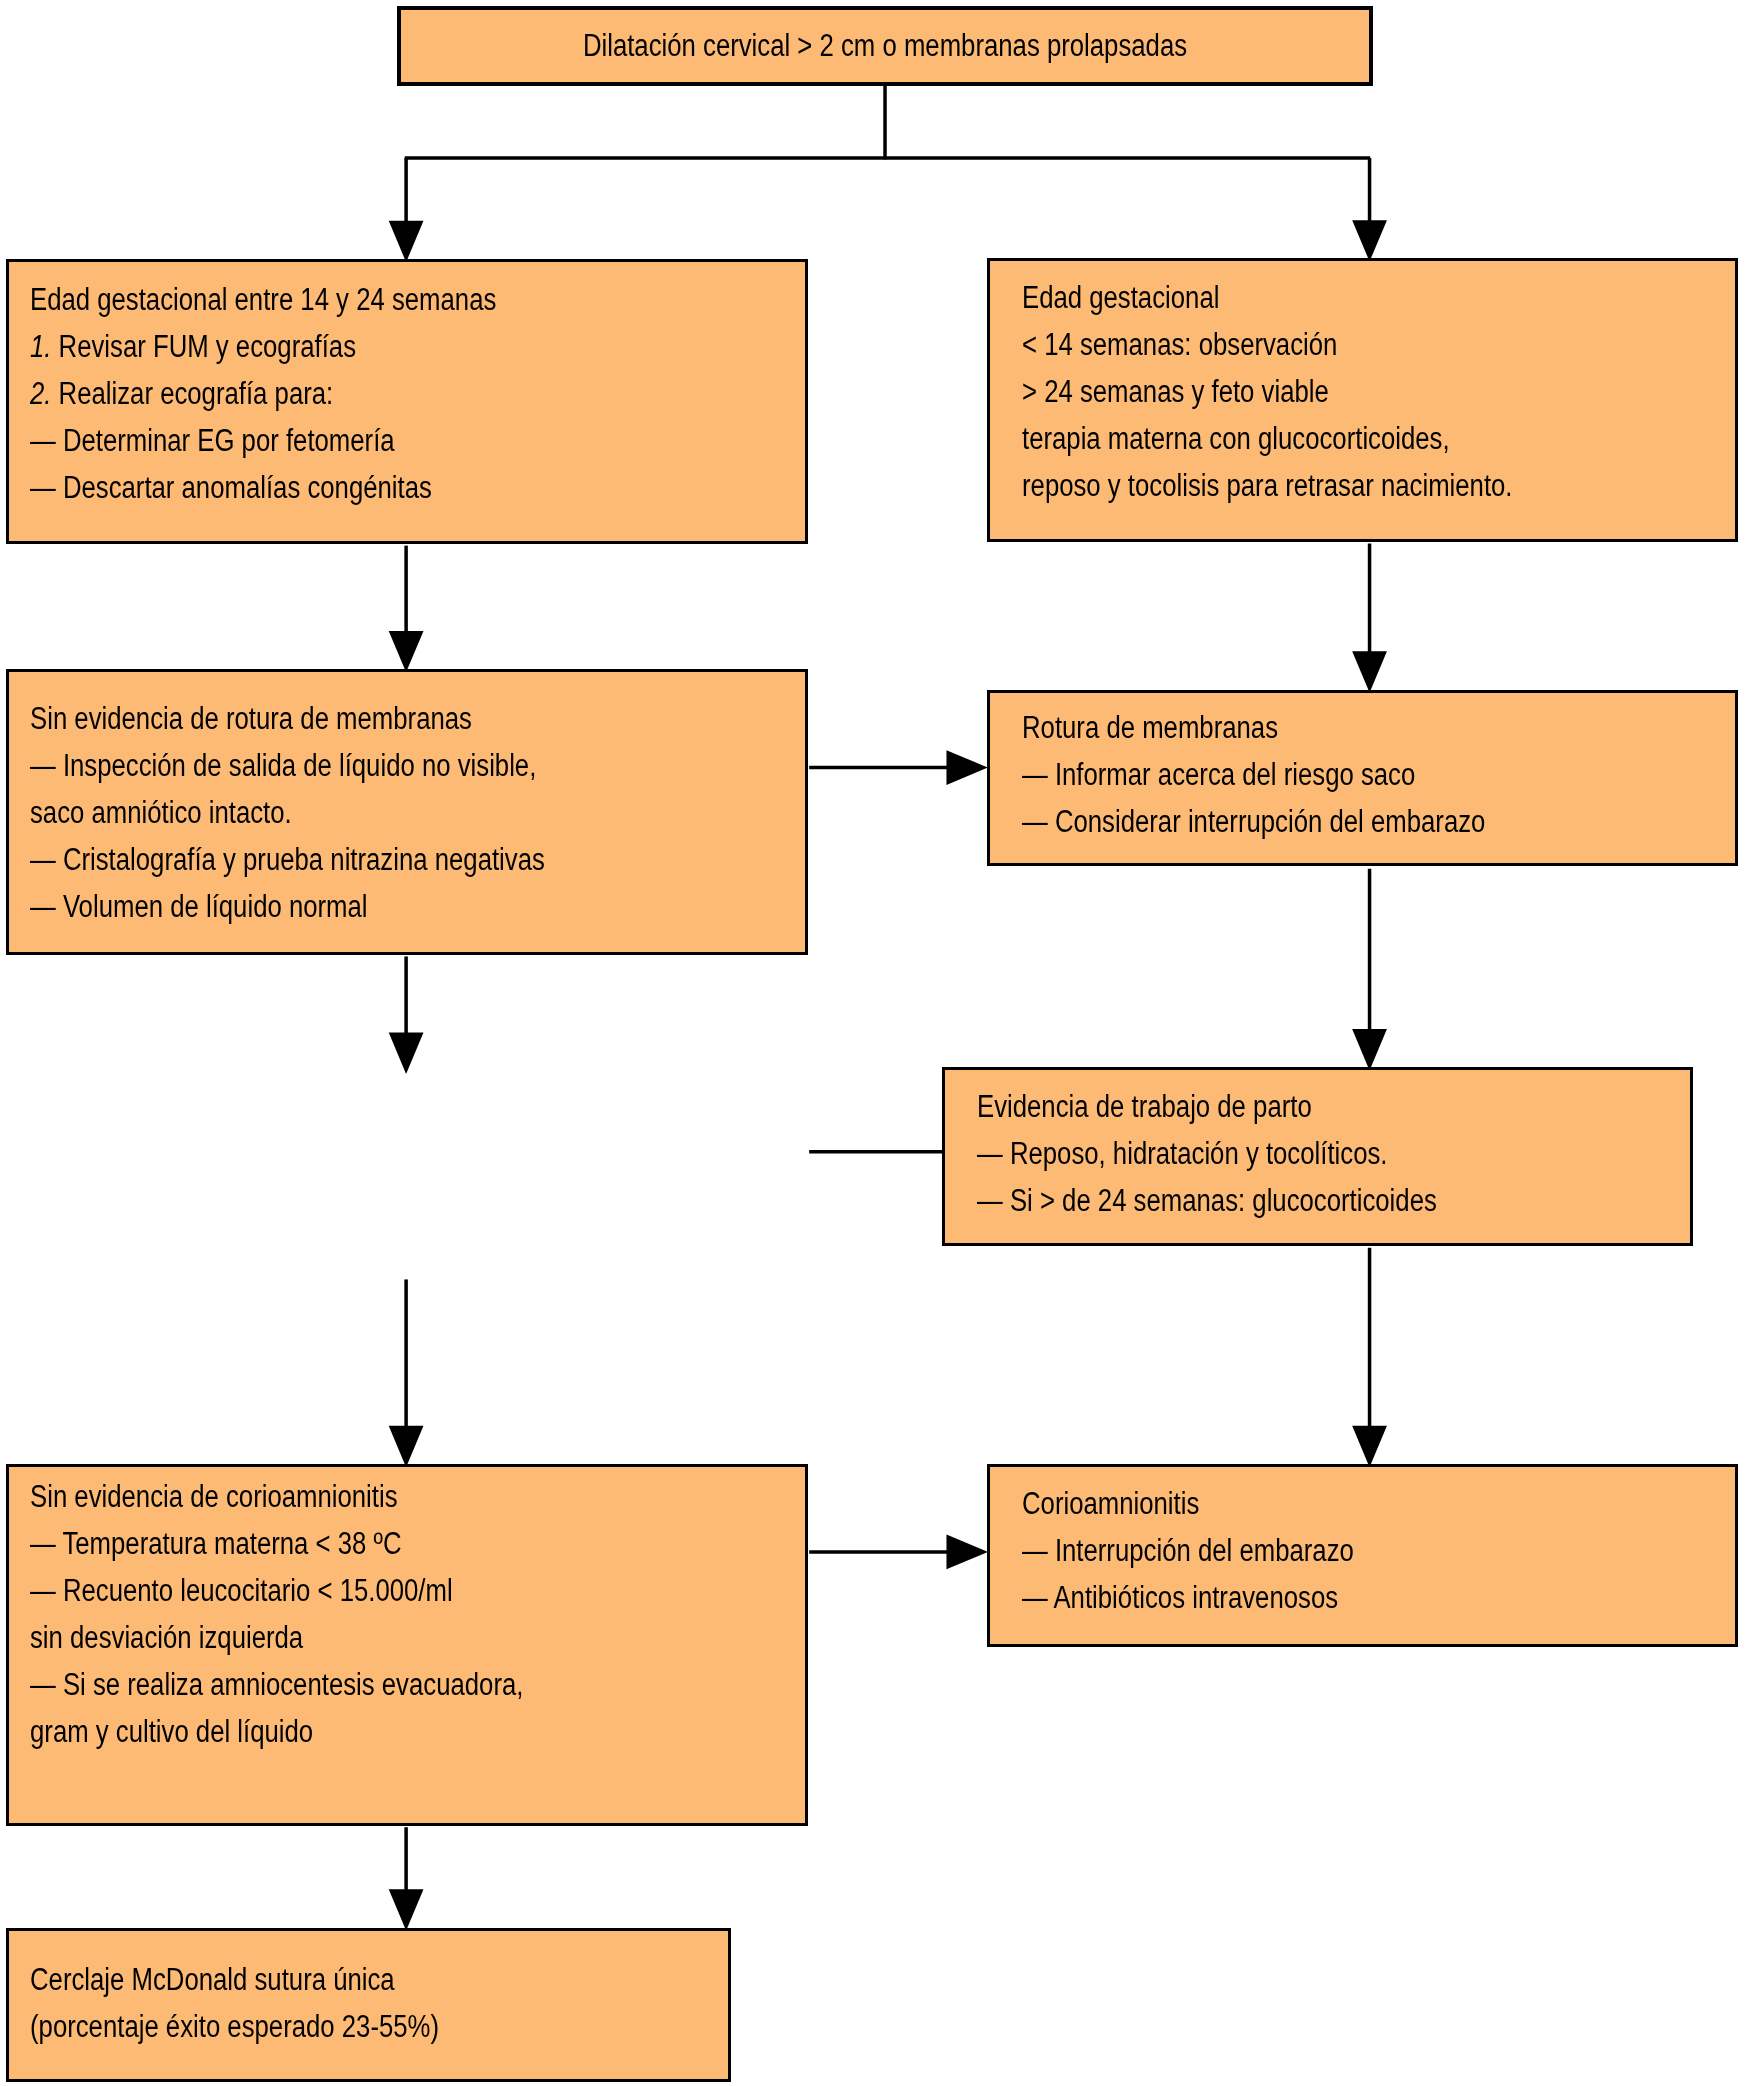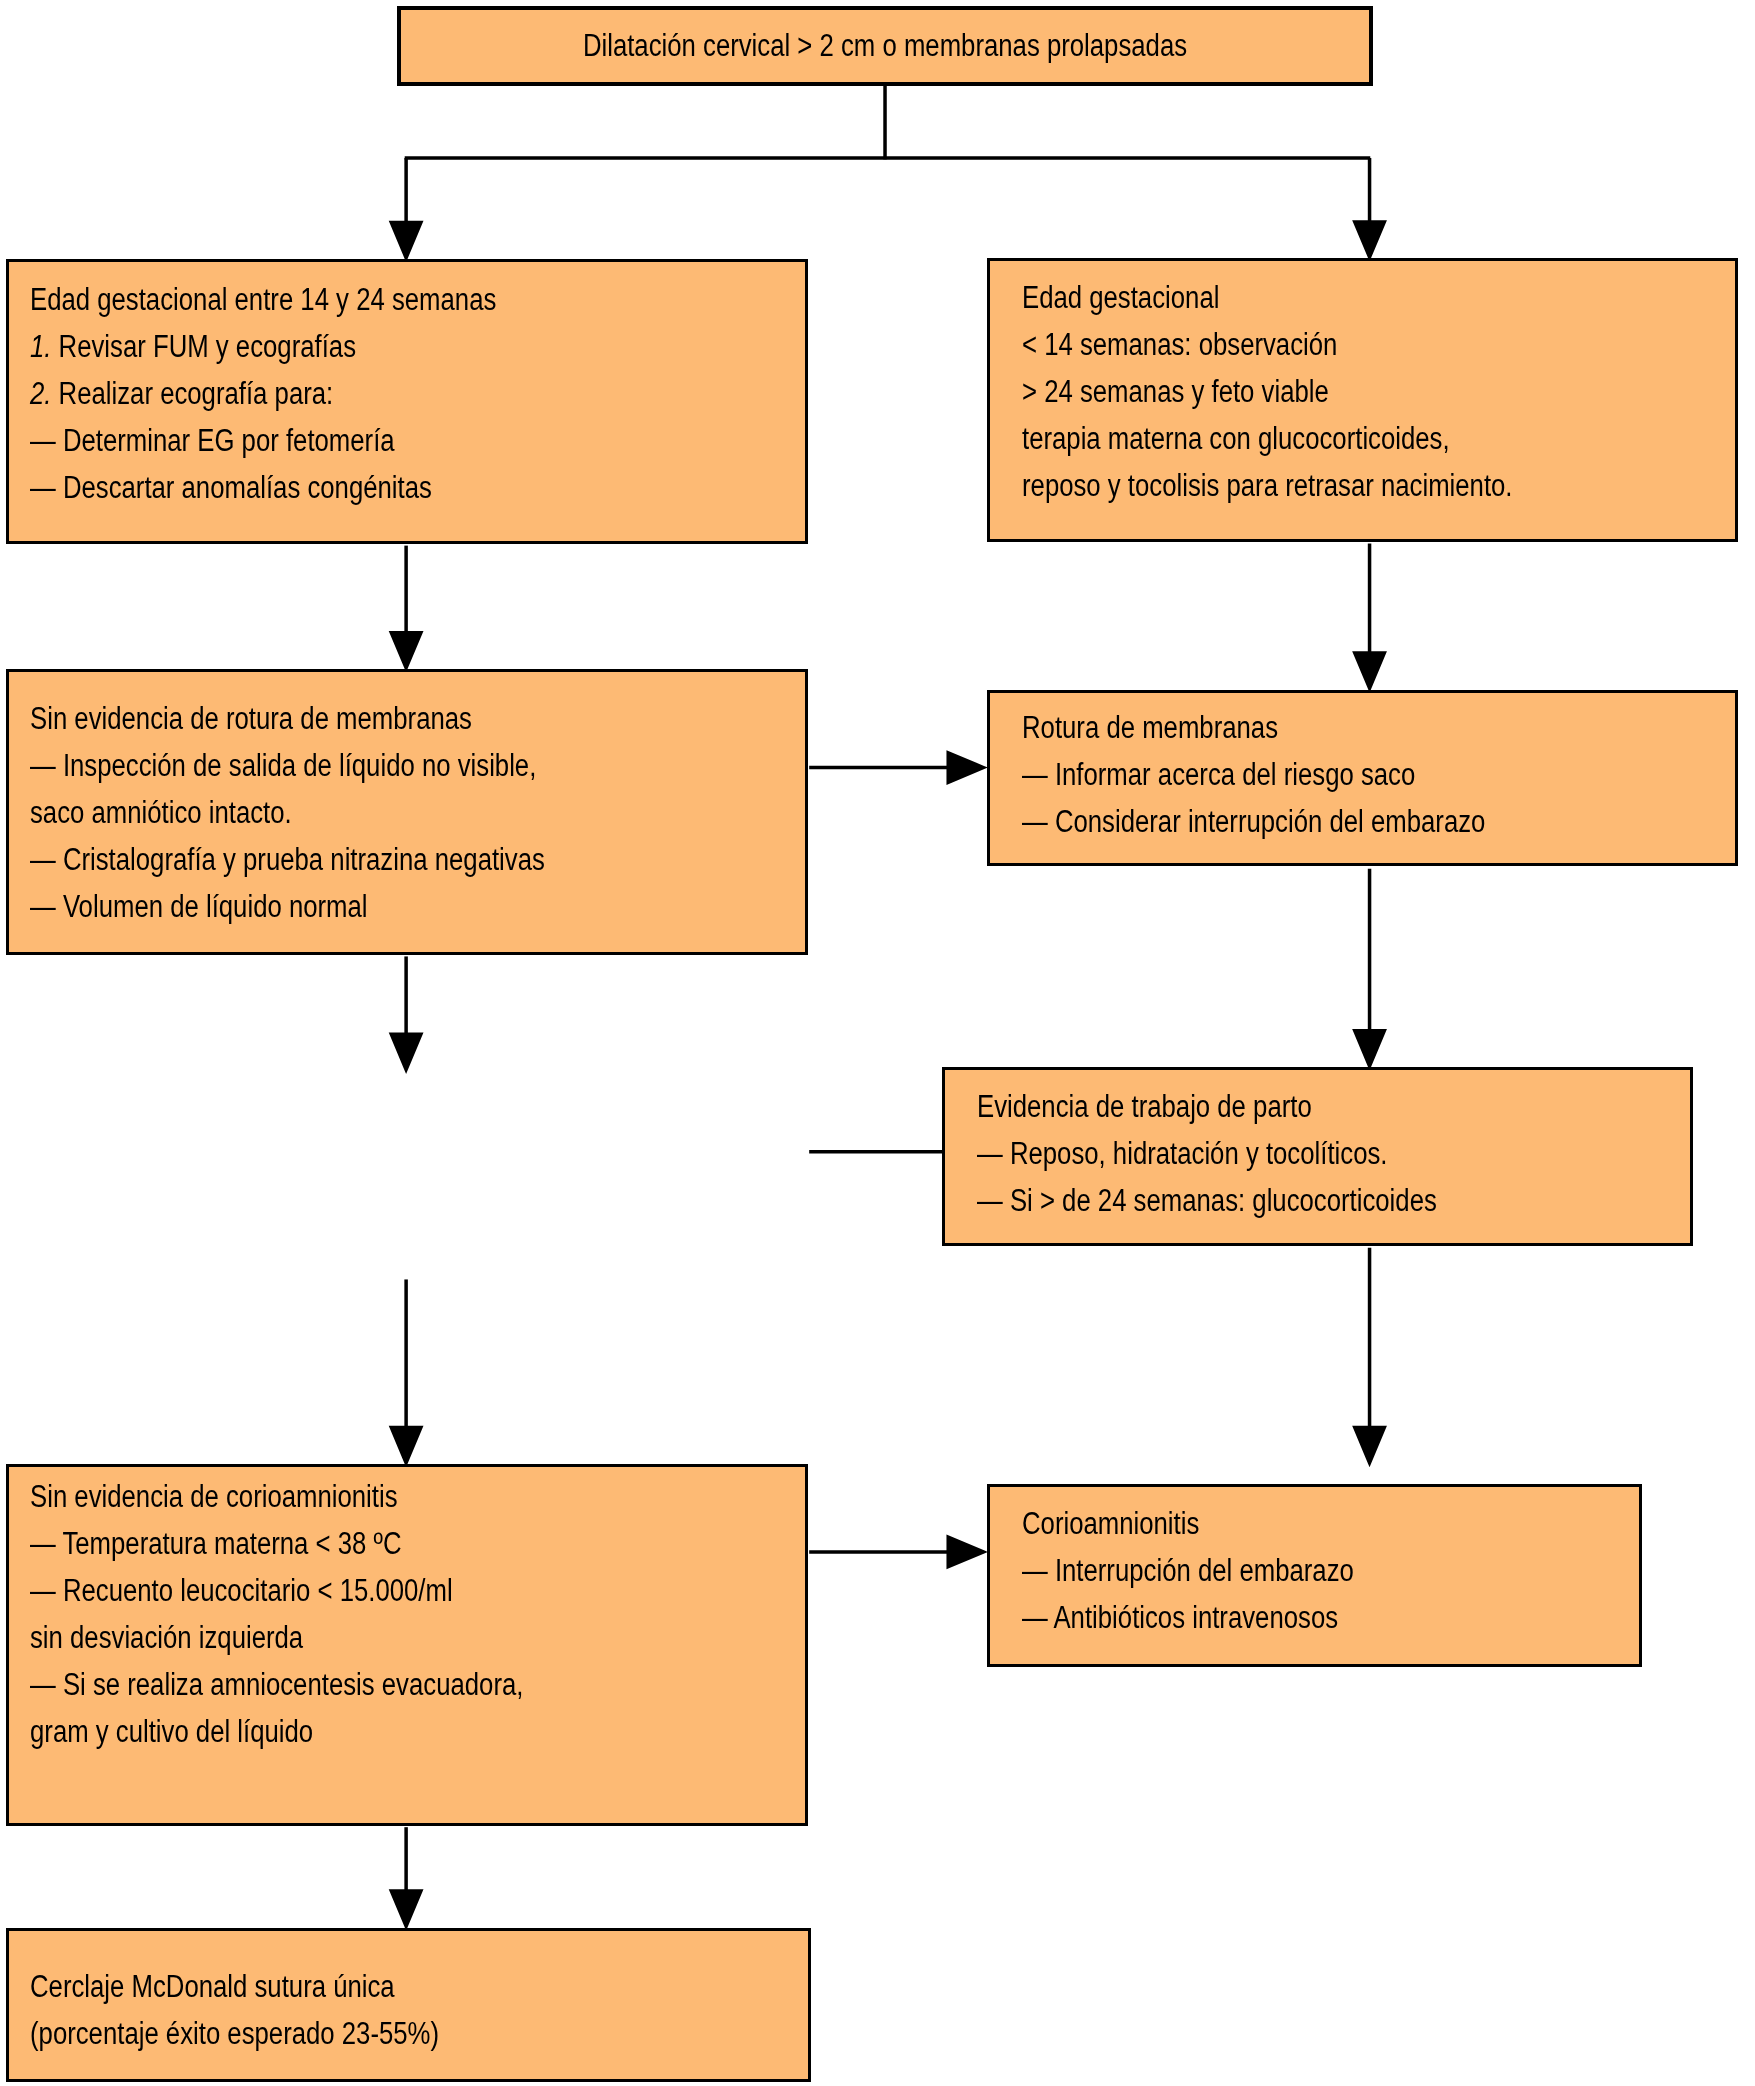--- a/index.html
+++ b/index.html
@@ -112,25 +112,25 @@
 
   <div class="node" style="left:5.6px;top:1464px;width:802px;height:362px;padding:5.6px 7px 0 21px;">
       <div class="line">Sin evidencia de corioamnionitis</div>
       <div class="line">— Temperatura materna &lt; 38 ºC</div>
       <div class="line">— Recuento leucocitario &lt; 15.000/ml</div>
       <div class="line">sin desviación izquierda</div>
       <div class="line">— Si se realiza amniocentesis evacuadora,</div>
       <div class="line">gram y cultivo del líquido</div>
     </div>
 
-  <div class="node" style="left:987px;top:1464px;width:655px;height:183px;padding:12.6px 3.5px 0 32px;margin-top:20px;">
+  <div class="node" style="left:987px;top:1464px;width:751px;height:183px;padding:12.6px 3.5px 0 32px;">
       <div class="line">Corioamnionitis</div>
       <div class="line">— Interrupción del embarazo</div>
       <div class="line">— Antibióticos intravenosos</div>
     </div>
 
-  <div class="node" style="left:5.6px;top:1928px;width:805px;height:154px;padding:32px 7px 0 21px;">
+  <div class="node" style="left:5.6px;top:1928px;width:725px;height:154px;padding:25px 7px 0 21px;">
       <div class="line">Cerclaje McDonald sutura única</div>
       <div class="line">(porcentaje éxito esperado 23-55%)</div>
     </div>
 
 </div>
 
 
 </body></html>

